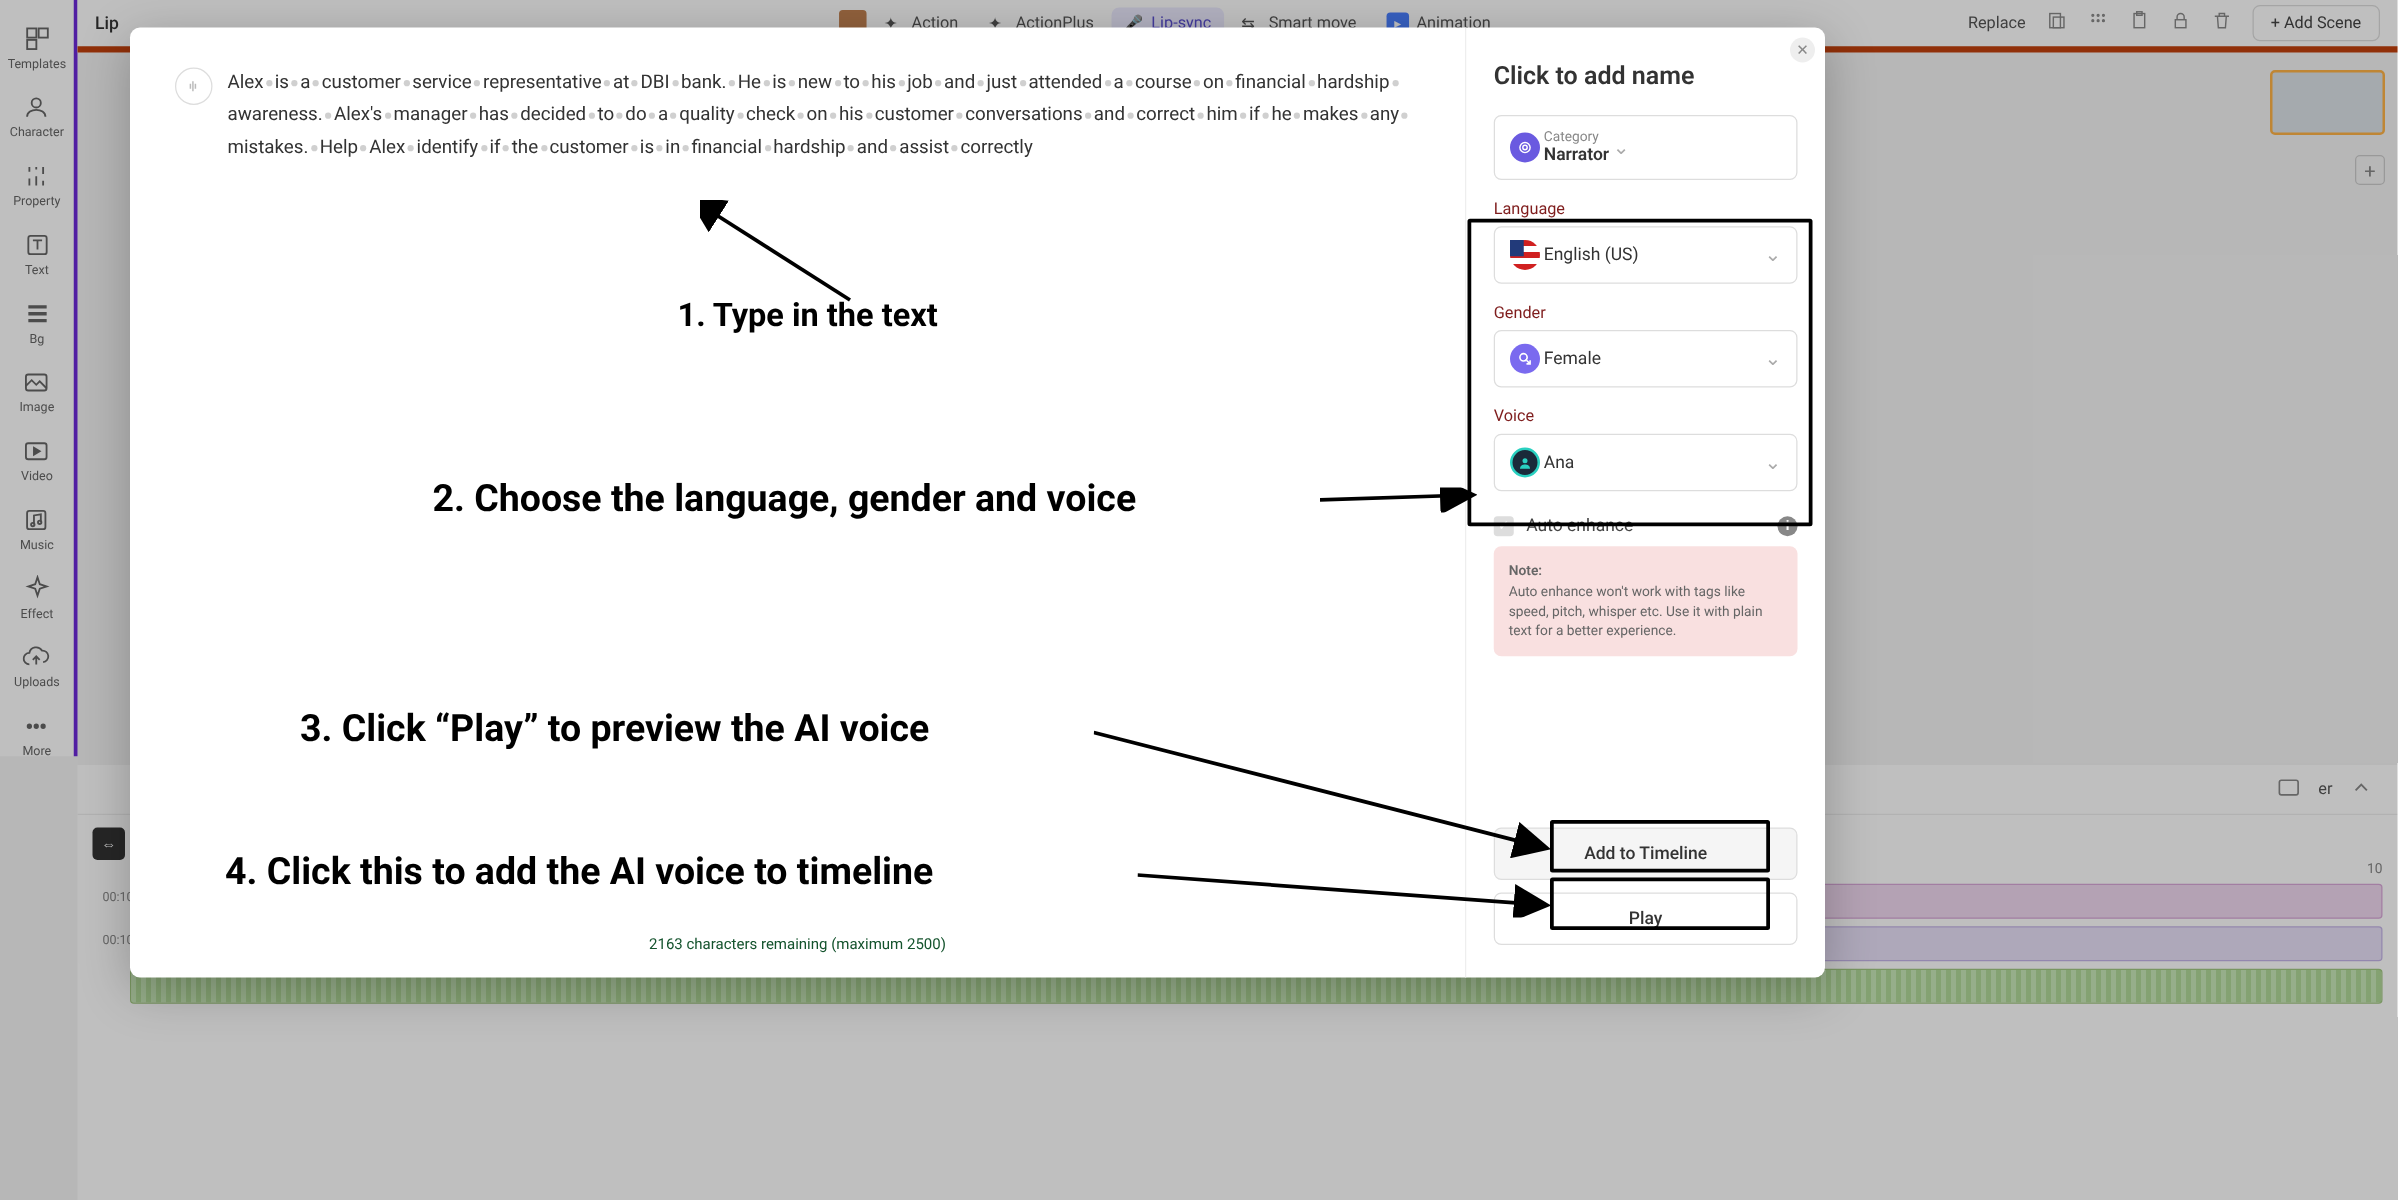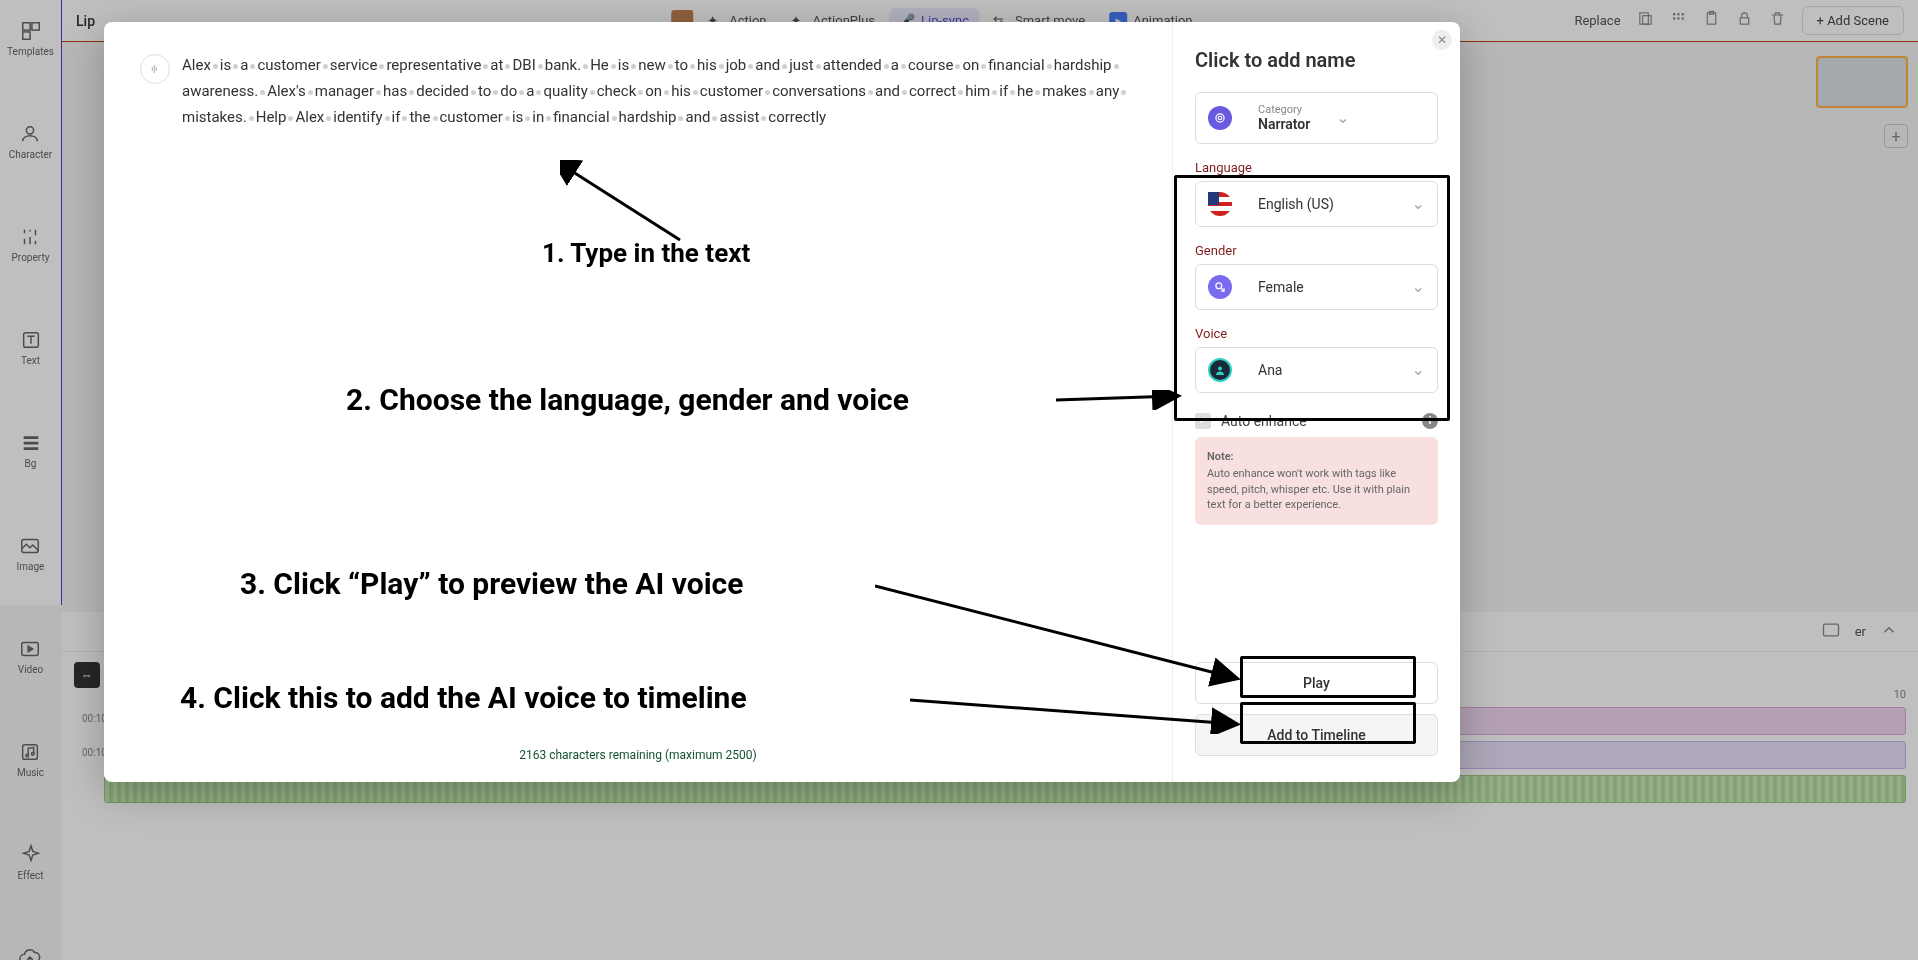--- a/index.html
+++ b/index.html
@@ -2,28 +2,28 @@
 <html><head>
 <meta charset="utf-8">
 <style>
 * { margin: 0; padding: 0; box-sizing: border-box; font-family: -apple-system, BlinkMacSystemFont, "Segoe UI", Roboto, sans-serif; }
 body { width: 1918px; height: 960px; background: #f5f5f5; position: relative; overflow: hidden; }
 
 
 .backdrop { position: absolute; inset: 0; background: rgba(0,0,0,0.25); z-index: 5; }
 
 
-.left-rail { position: absolute; left: 0; top: 0; width: 62px; height: 605px; background: #fff; border-right: 1px solid #6d28d9; display: flex; flex-direction: column; align-items: center; padding-top: 20px; z-index: 0; gap: 48px; }
+.left-rail { position: absolute; left: 0; top: 0; width: 62px; height: 605px; background: #fff; border-right: 3px solid #6d28d9; display: flex; flex-direction: column; align-items: center; padding-top: 20px; z-index: 0; }
 .rail-item { display: flex; flex-direction: column; align-items: center; margin-bottom: 18px; color: #4a4a4a; cursor: pointer; }
 .rail-item .ricon { width: 22px; height: 22px; display: flex; align-items: center; justify-content: center; color: #555; }
 .rail-item .rlabel { font-size: 10px; margin-top: 4px; color: #666; }
 .rail-item svg { stroke: #666; fill: none; stroke-width: 1.6; }
 
 
-.top-bar { position: absolute; left: 62px; top: 0; right: 0; height: 42px; background: #fff; border-bottom: 1px solid #c2410c; display: flex; align-items: center; padding: 0 14px; z-index: 0; }
+.top-bar { position: absolute; left: 62px; top: 0; right: 0; height: 42px; background: #fff; border-bottom: 5px solid #c2410c; display: flex; align-items: center; padding: 0 14px; z-index: 0; }
 .top-title { font-size: 14px; color: #333; font-weight: 500; }
 .toolbar-center { position: absolute; left: 50%; transform: translateX(-60%); display: flex; gap: 4px; align-items: center; }
 .tool-chip { display: flex; align-items: center; gap: 6px; padding: 5px 10px; border-radius: 6px; font-size: 13px; color: #555; cursor: pointer; }
 .tool-chip.active { background: #ecebff; color: #5a4fcf; }
 .tool-chip .ticon { width: 16px; height: 16px; }
 .top-right { margin-left: auto; display: flex; align-items: center; gap: 16px; }
 .replace-link { font-size: 13px; color: #555; cursor: pointer; }
 .ticons { display: flex; gap: 16px; color: #888; }
 .ticons svg { width: 17px; height: 17px; }
 .add-scene { border: 1px solid #ddd; padding: 6px 14px; border-radius: 6px; font-size: 13px; color: #444; cursor: pointer; background: #fff; display: flex; align-items: center; gap: 6px; }
@@ -55,21 +55,21 @@
 .script-text { font-size: 15px; line-height: 26px; color: #333; }
 .script-text .w { display: inline; }
 .script-text .dot { display: inline-block; width: 5px; height: 5px; background: #d0d0d0; border-radius: 50%; vertical-align: middle; margin: 0 2px; }
 .char-counter { font-size: 12px; color: #14532d; margin-top: auto; padding-top: 20px; text-align: center; }
 
 .modal-right { width: 288px; border-left: 1px solid #eee; padding: 26px 22px; display: flex; flex-direction: column; position: relative; }
 .close-x { position: absolute; top: 8px; right: 8px; width: 20px; height: 20px; border-radius: 50%; background: #eee; display: flex; align-items: center; justify-content: center; font-size: 12px; color: #888; cursor: pointer; }
 .name-placeholder { font-size: 20px; font-weight: 600; color: #333; margin-bottom: 20px; }
 .dd-group { margin-bottom: 16px; }
 .dd-label { font-size: 13px; color: #7f1d1d; margin-bottom: 6px; }
-.dd { border: 1px solid #ddd; border-radius: 6px; padding: 10px 12px; display: flex; align-items: center; gap: 26px; cursor: pointer; background: #fff; }
+.dd { border: 1px solid #ddd; border-radius: 6px; padding: 10px 12px; display: flex; align-items: center; gap: 3px; cursor: pointer; background: #fff; }
 .dd .dd-ic { width: 24px; height: 24px; border-radius: 50%; display: flex; align-items: center; justify-content: center; flex-shrink: 0; }
 .dd .dd-txt { font-size: 14px; color: #333; flex: 1; }
 .dd .dd-cat { display: flex; flex-direction: column; line-height: 1.2; }
 .dd .dd-cat .small { font-size: 11px; color: #888; }
 .dd .dd-cat .big { font-size: 14px; font-weight: 600; color: #333; }
 .dd .chev { color: #aaa; }
 .flag-us { background: linear-gradient(#d02020 20%, #fff 20% 40%, #d02020 40% 60%, #fff 60% 80%, #d02020 80%); position: relative; }
 .flag-us::before { content:""; position:absolute; left:0; top:0; width:45%; height:55%; background:#223a7a; }
 .ic-cat { background: #6a5ae0; color: #fff; }
 .ic-gender { background: #7a6aef; color: #fff; }
@@ -364,22 +364,22 @@
       <span>Auto enhance</span>
       <span class="info">i</span>
     </div>
 
     <div class="note-box">
       <span class="nt">Note:</span>
       <span>Auto enhance won't work with tags like speed, pitch, whisper etc. Use it with plain text for a better experience.</span>
     </div>
 
     <div class="modal-actions">
+      <button class="btn alt">Add to Timeline</button>
       <button class="btn">Play</button>
-      <button class="btn alt">Add to Timeline</button>
     </div>
   </div>
 </div>
 
 <div class="anno anno1">1. Type in the text</div>
 <div class="anno anno2">2. Choose the language, gender and voice</div>
 <div class="anno anno3">3. Click “Play” to preview the AI voice</div>
 <div class="anno anno4">4. Click this to add the AI voice to timeline</div>
 
 <svg class="arrow-svg" style="left:560px;top:160px" width="130" height="90">

